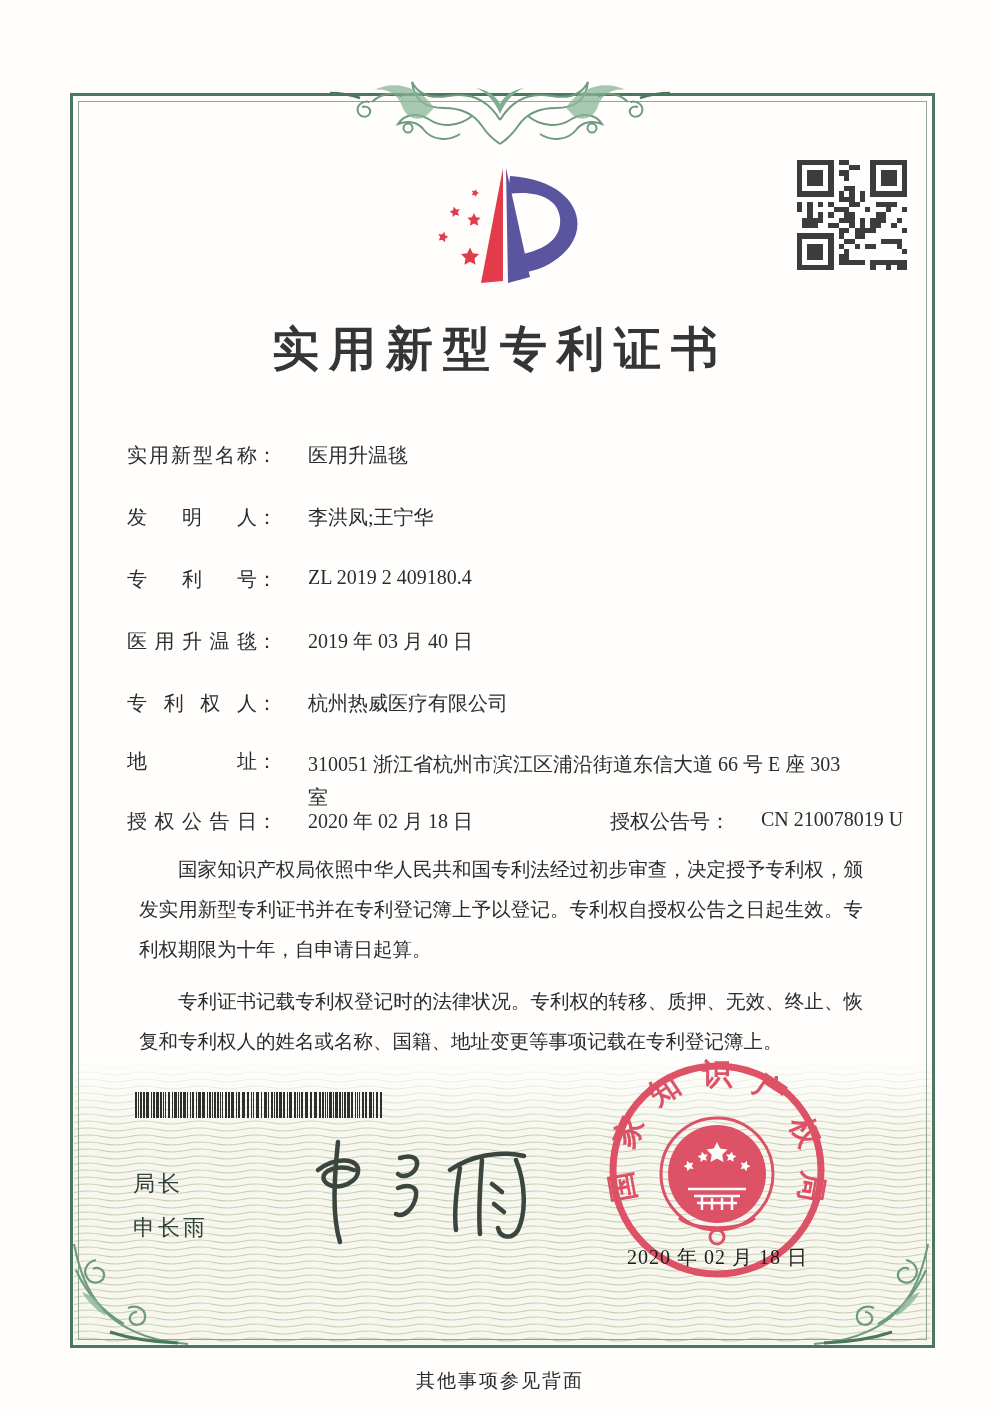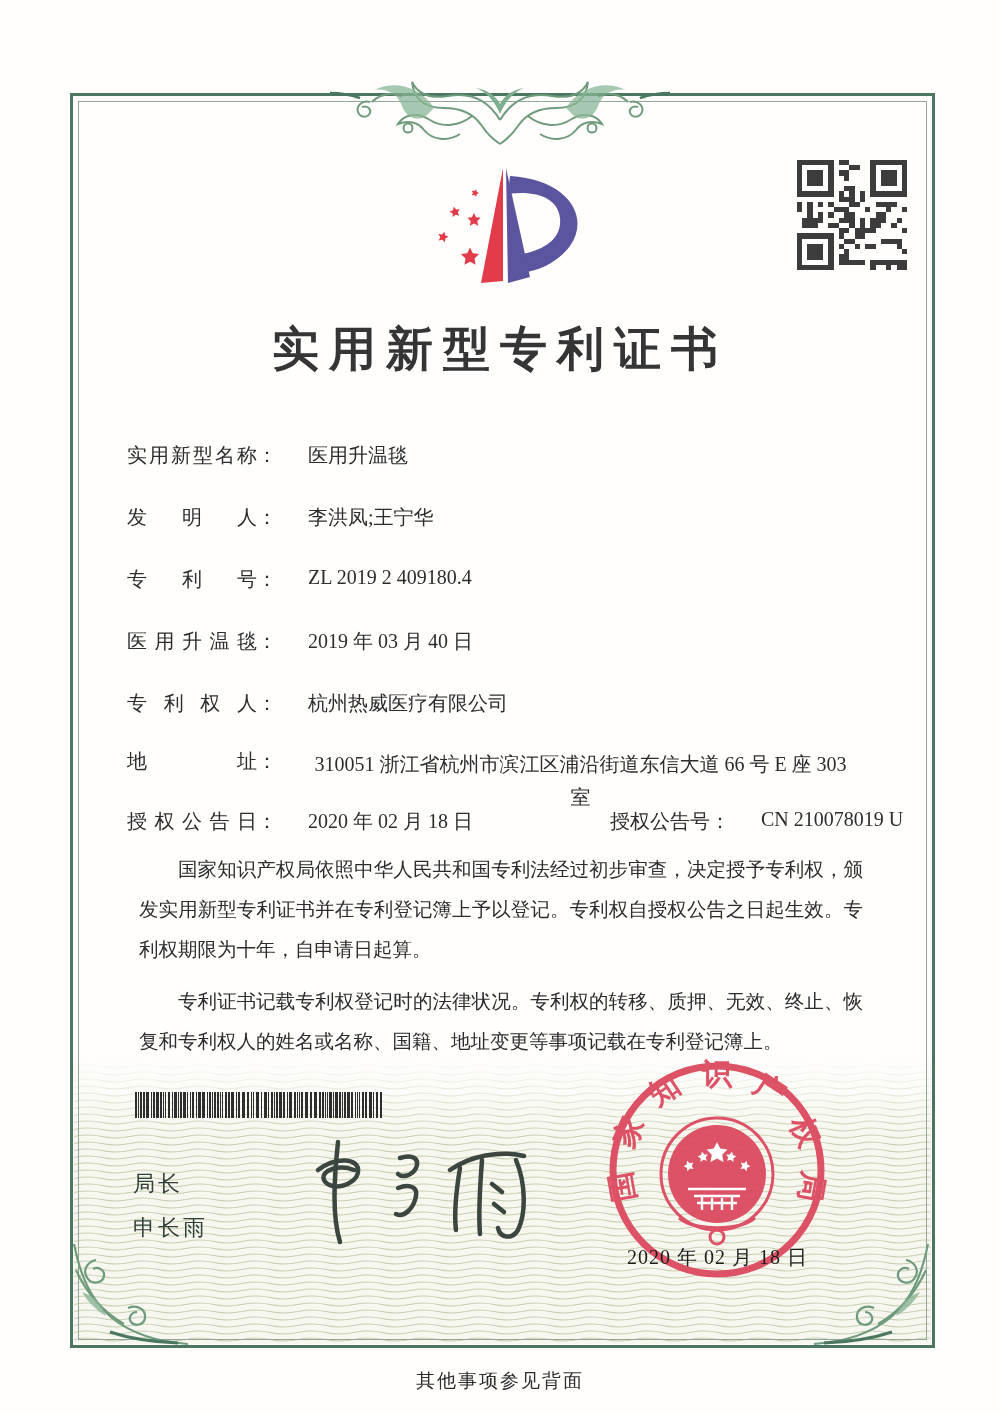--- a/index.html
+++ b/index.html
@@ -15,21 +15,21 @@
   .wave-fade{position:absolute;left:74px;right:69px;top:1056px;height:80px;
              background:linear-gradient(#fffefd,rgba(255,254,253,0));z-index:1;}
   
   .cert-no{position:absolute;left:108px;top:174px;font-size:21px;letter-spacing:1px;z-index:4;}
   .title{position:absolute;left:0;top:318px;width:100%;text-align:center;font-size:47px;
          font-weight:700;letter-spacing:10px;color:#353535;z-index:4;}
   .frow{position:absolute;left:127px;font-size:20px;z-index:4;white-space:nowrap;}
   .flabel{display:inline-block;width:130px;text-align:justify;text-align-last:justify;vertical-align:top;}
   .fcolon{display:inline-block;vertical-align:top;}
   .fvalue{display:inline-block;margin-left:26px;vertical-align:top;white-space:normal;}
-  .fvalue.wrap{width:545px;line-height:33px;text-align:center;}
+  .fvalue.wrap{width:545px;line-height:33px;}
   .grant2{position:absolute;left:483px;top:0;}
   .paras{position:absolute;left:127px;top:838px;width:748px;font-size:19.5px;line-height:40px;
          text-align:justify;z-index:4;}
   .paras p{margin:12px;text-indent:2em;}
   .signer{position:absolute;left:133px;top:1162px;z-index:4;font-family:"Liberation Sans","DejaVu Sans",sans-serif;
           font-size:22px;letter-spacing:3px;color:#31403a;line-height:44px;}
   .seal-date{position:absolute;left:600px;top:1244px;width:235px;text-align:center;font-size:20px;
              letter-spacing:1px;color:#1d1d1d;z-index:6;}
   .page-no{position:absolute;left:0;top:1310px;width:100%;text-align:center;font-size:17px;z-index:4;}
   .back-note{position:absolute;left:0;top:1368px;width:100%;text-align:center;font-size:19px;

